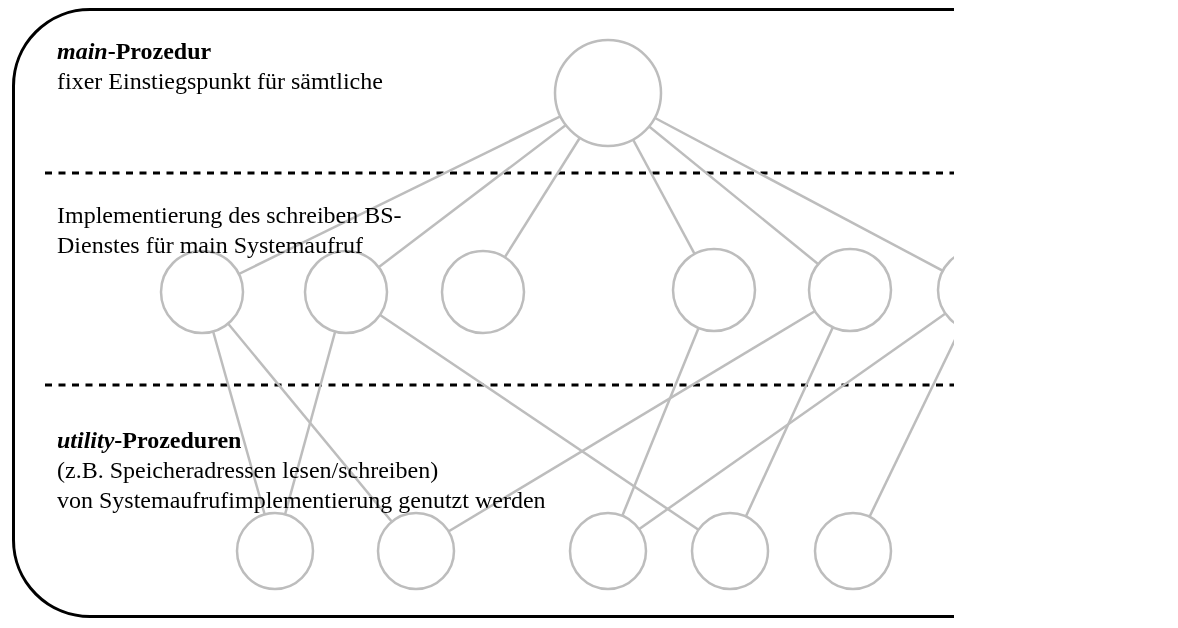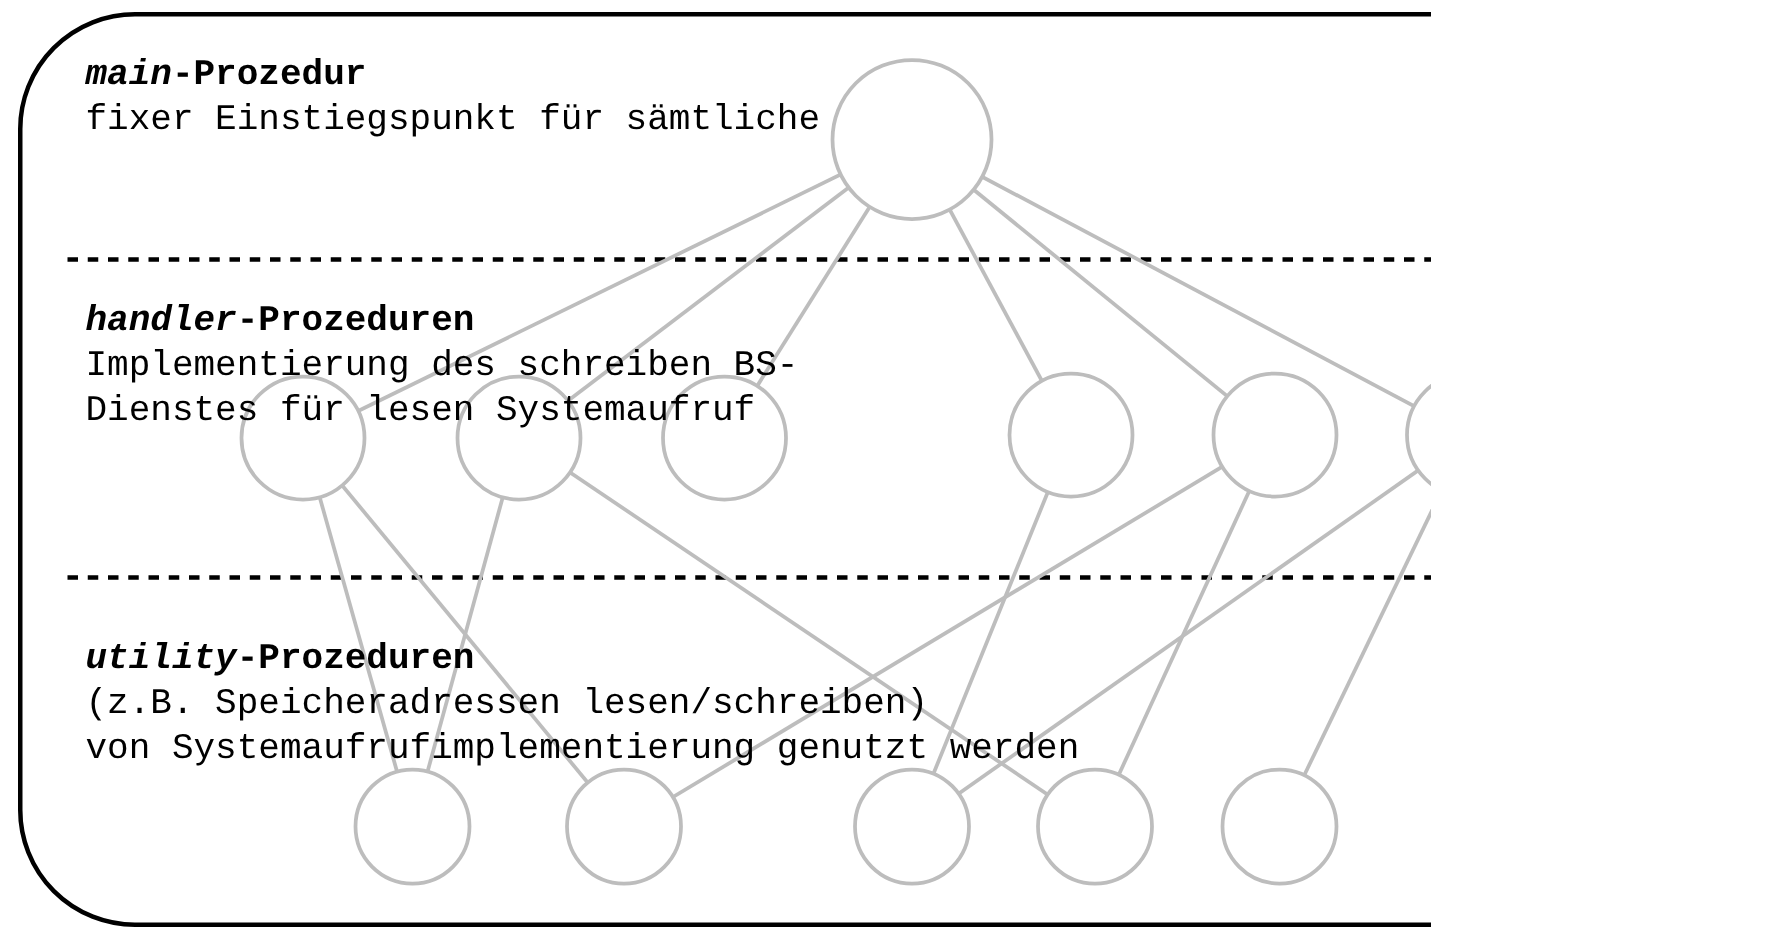--- a/index.html
+++ b/index.html
@@ -1,20 +1,20 @@
 <!DOCTYPE html>
 <html><head>
 <meta charset="utf-8">
 <style>
   html, body { margin: 0; padding: 0; background: #ffffff; }
   .stage {
     position: relative;
     width: 954px;
     height: 628px;
-    font-family: Liberation Mono, monospace;
+    font-family: Liberation Serif, serif;
     overflow: hidden;
     background: #ffffff;
   }
   .frame {
     position: absolute;
     left: 12px; top: 8px;
     width: 1148px; height: 604px;
     border: 3px solid #000000;
     border-radius: 78px;
     background: transparent;
@@ -75,23 +75,22 @@
       <circle cx="730" cy="551" r="38" fill="#ffffff" stroke="#bdbdbd" stroke-width="2.5"></circle>
       <circle cx="853" cy="551" r="38" fill="#ffffff" stroke="#bdbdbd" stroke-width="2.5"></circle>
     </svg>
 
   <div class="textblock tb-main">
     <div class="title"><span class="it">main</span><span>-Prozedur</span></div>
     <div>fixer Einstiegspunkt für sämtliche</div>
   </div>
 
   <div class="textblock tb-handler">
-    <div class="title"><span class="it">handler</span><span>-Prozeduren</span></div>
     <div>Implementierung des schreiben BS-</div>
-    <div>Dienstes für lesen Systemaufruf</div>
+    <div>Dienstes für main Systemaufruf</div>
   </div>
 
   <div class="textblock tb-utility">
     <div class="title"><span class="it">utility</span><span>-Prozeduren</span></div>
     <div>(z.B. Speicheradressen lesen/schreiben)</div>
     <div>von Systemaufrufimplementierung genutzt werden</div>
   </div>
 
 </div>
 

